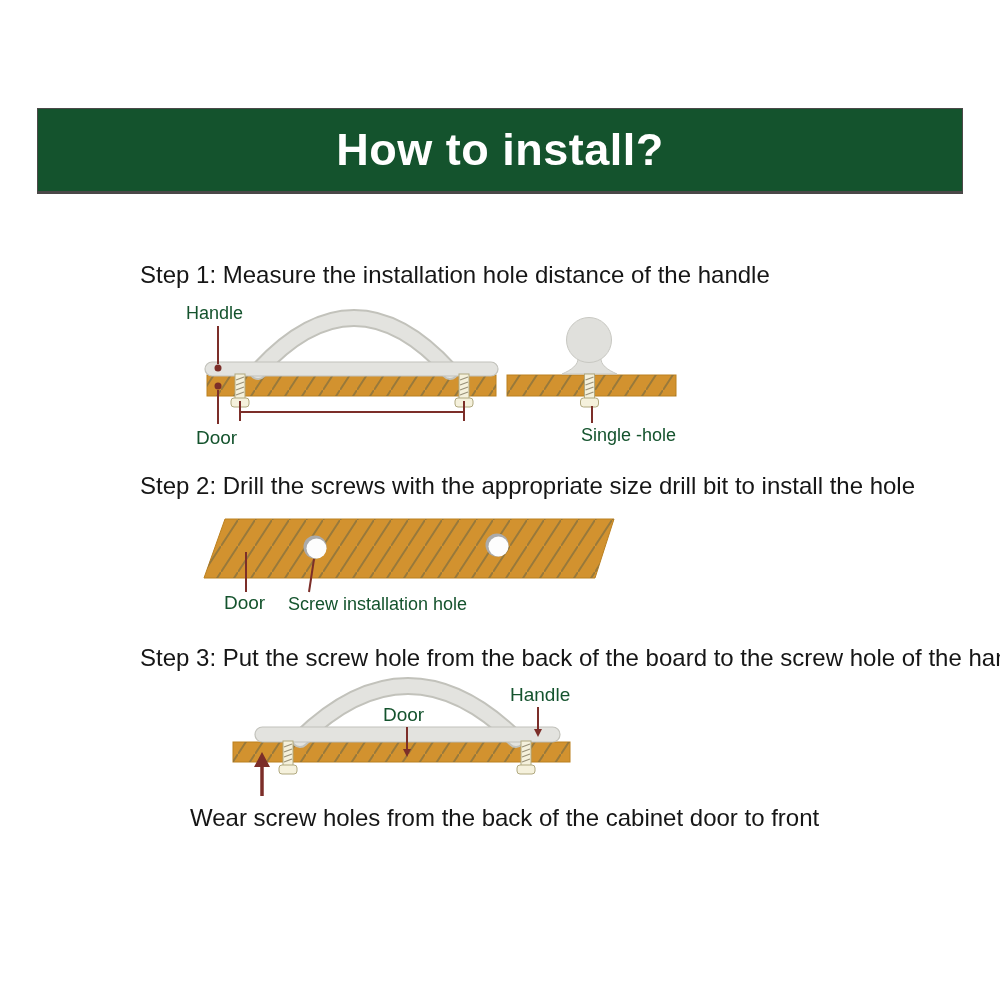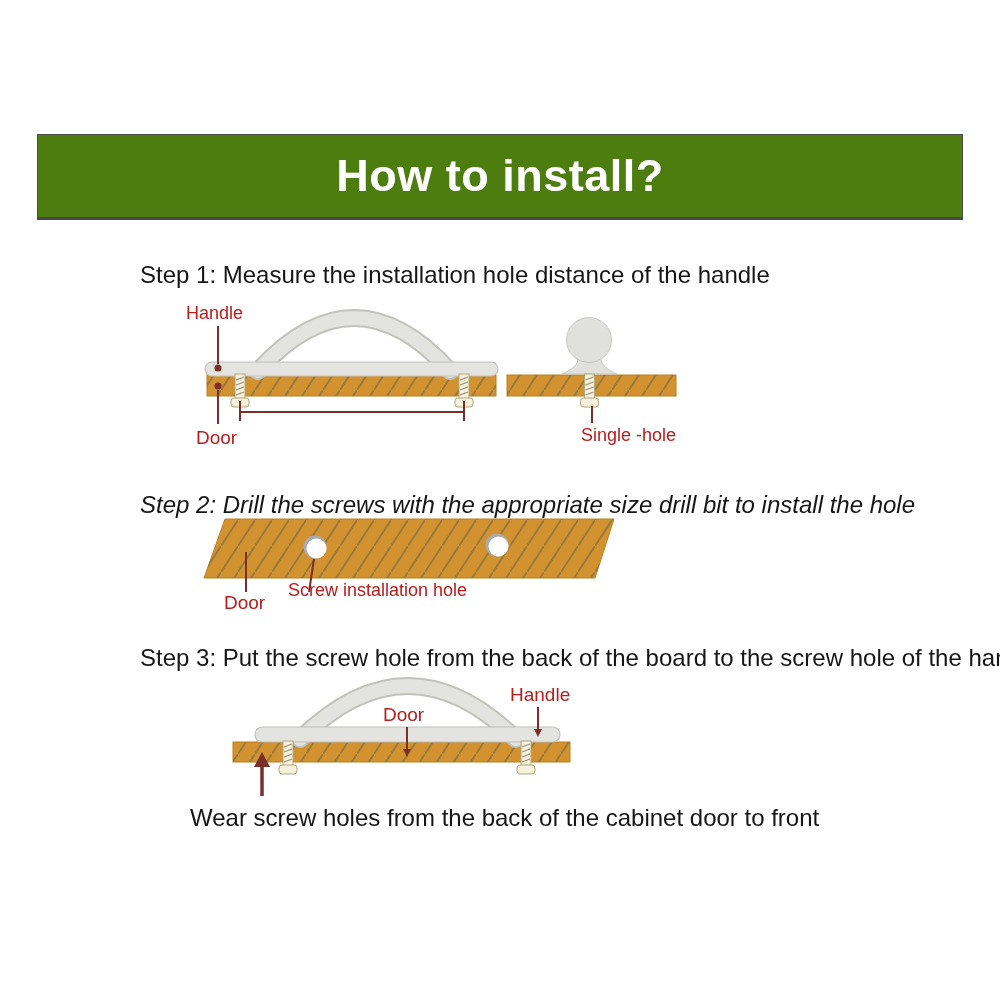--- a/index.html
+++ b/index.html
@@ -1,47 +1,47 @@
 <!DOCTYPE html>
 <html><head>
 <meta charset="utf-8">
 <style>
   html,body { margin:0; padding:0; background:#ffffff; }
   .page {
     position:relative; width:1000px; height:1000px; background:#ffffff;
     font-family:"Liberation Sans", sans-serif; overflow:hidden;
   }
   .banner {
-    position:absolute; left:37px; top:134px; width:924px; height:82px;
-    background:#4d7c0f; border:1px solid #4b4949; border-bottom:3px solid #4a4848;
+    position:absolute; left:37px; top:108px; width:924px; height:82px;
+    background:#14532d; border:1px solid #4b4949; border-bottom:3px solid #4a4848;
     display:flex; align-items:center; justify-content:center;
   }
   .banner-title { color:#ffffff; font-size:45px; font-weight:bold; letter-spacing:0.5px; }
   .heading {
     position:absolute; font-size:24px; color:#161616; white-space:nowrap;
   }
   .lbl {
-    position:absolute; font-size:18px; color:#b91c1c; white-space:nowrap;
+    position:absolute; font-size:18px; color:#14532d; white-space:nowrap;
   }
   .caption {
     position:absolute; font-size:24px; color:#161616; white-space:nowrap;
   }
   svg.diagram { position:absolute; }
 </style>
 </head>
 <body>
 
 <div class="page">
 
   <div class="banner">
     <span class="banner-title">How to install?</span>
   </div>
 
   <div class="heading" style="left:140px; top:261px;">Step 1: Measure the installation hole distance of the handle</div>
-  <div class="heading" style="left:140px; top:491px;font-style:italic;">Step 2: Drill the screws with the appropriate size drill bit to install the hole</div>
+  <div class="heading" style="left:140px; top:472px;">Step 2: Drill the screws with the appropriate size drill bit to install the hole</div>
   <div class="heading" style="left:140px; top:644px;">Step 3: Put the screw hole from the back of the board to the screw hole of the handle.</div>
 
   <svg class="diagram" style="left:180px; top:295px;" width="520" height="155" viewBox="180 295 520 155">
     <defs>
       <pattern id="hatch" patternUnits="userSpaceOnUse" width="17" height="26">
         <line x1="17" y1="0" x2="0" y2="26" stroke="#84703e" stroke-width="2" opacity="0.75"></line>
       </pattern>
       <g id="screw">
         <rect x="-5" y="0" width="10" height="25" fill="#f5f1dc" stroke="#b0a87f" stroke-width="1"></rect>
         <line x1="-4" y1="6" x2="4" y2="3" stroke="#9a927a" stroke-width="1.3"></line>
@@ -108,21 +108,21 @@
       <circle cx="497" cy="545" r="11.5" fill="#ababab"></circle>
       <circle cx="498.5" cy="546.5" r="10" fill="#fdfdfd"></circle>
     </g>
     <g stroke="#7c2e29" stroke-width="2">
       <line x1="246" y1="552" x2="246" y2="592"></line>
       <line x1="314" y1="559" x2="309" y2="592"></line>
     </g>
   </svg>
 
   <span class="lbl" style="left:224px; top:592px; font-size:19px;">Door</span>
-  <span class="lbl" style="left:288px; top:580px;">Screw installation hole</span>
+  <span class="lbl" style="left:288px; top:594px;">Screw installation hole</span>
 
   <svg class="diagram" style="left:180px; top:672px;" width="450" height="130" viewBox="180 672 450 130">
     <g>
       <rect x="233" y="742" width="337" height="20" fill="#d2922f" stroke="#bb801f" stroke-width="1"></rect>
       <rect x="233" y="742" width="337" height="20" fill="url(#hatch)"></rect>
     </g>
     <g>
       <path d="M300,739 Q408,633 516,739" fill="none" stroke="#c2c2bb" stroke-width="18" stroke-linecap="round"></path>
       <path d="M300,739 Q408,633 516,739" fill="none" stroke="#e3e3df" stroke-width="14" stroke-linecap="round"></path>
       <rect x="255" y="727" width="305" height="15" rx="7.5" fill="#e3e3df" stroke="#c2c2bb" stroke-width="1.2"></rect>

